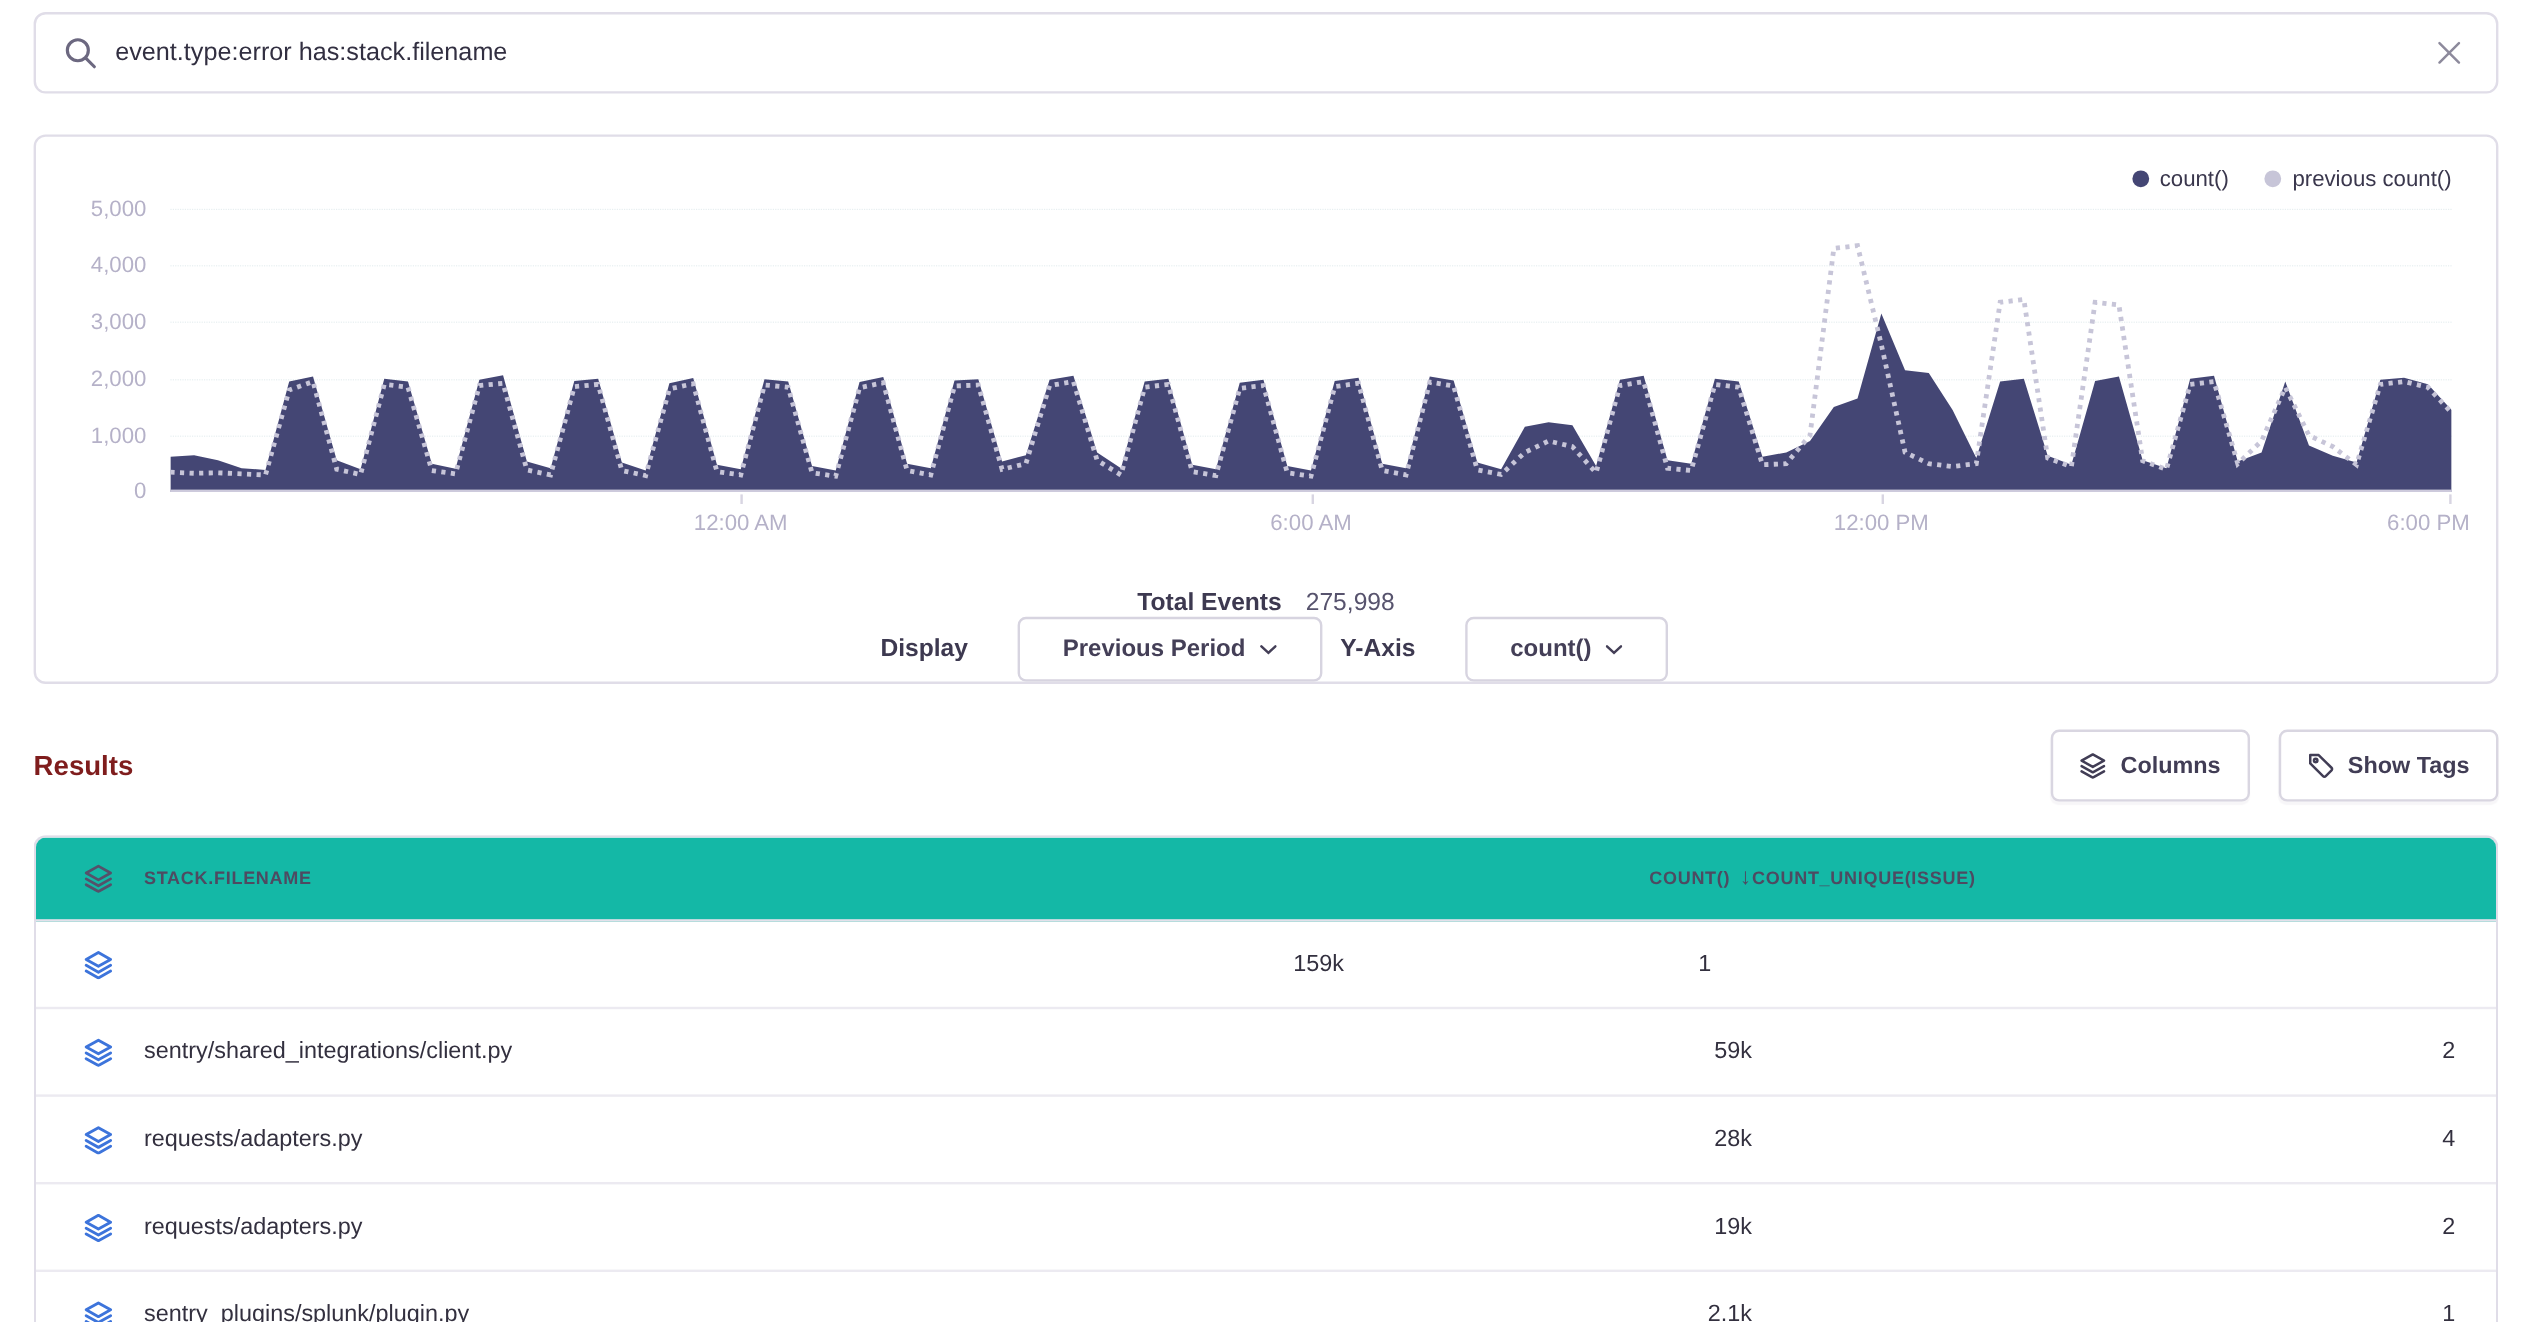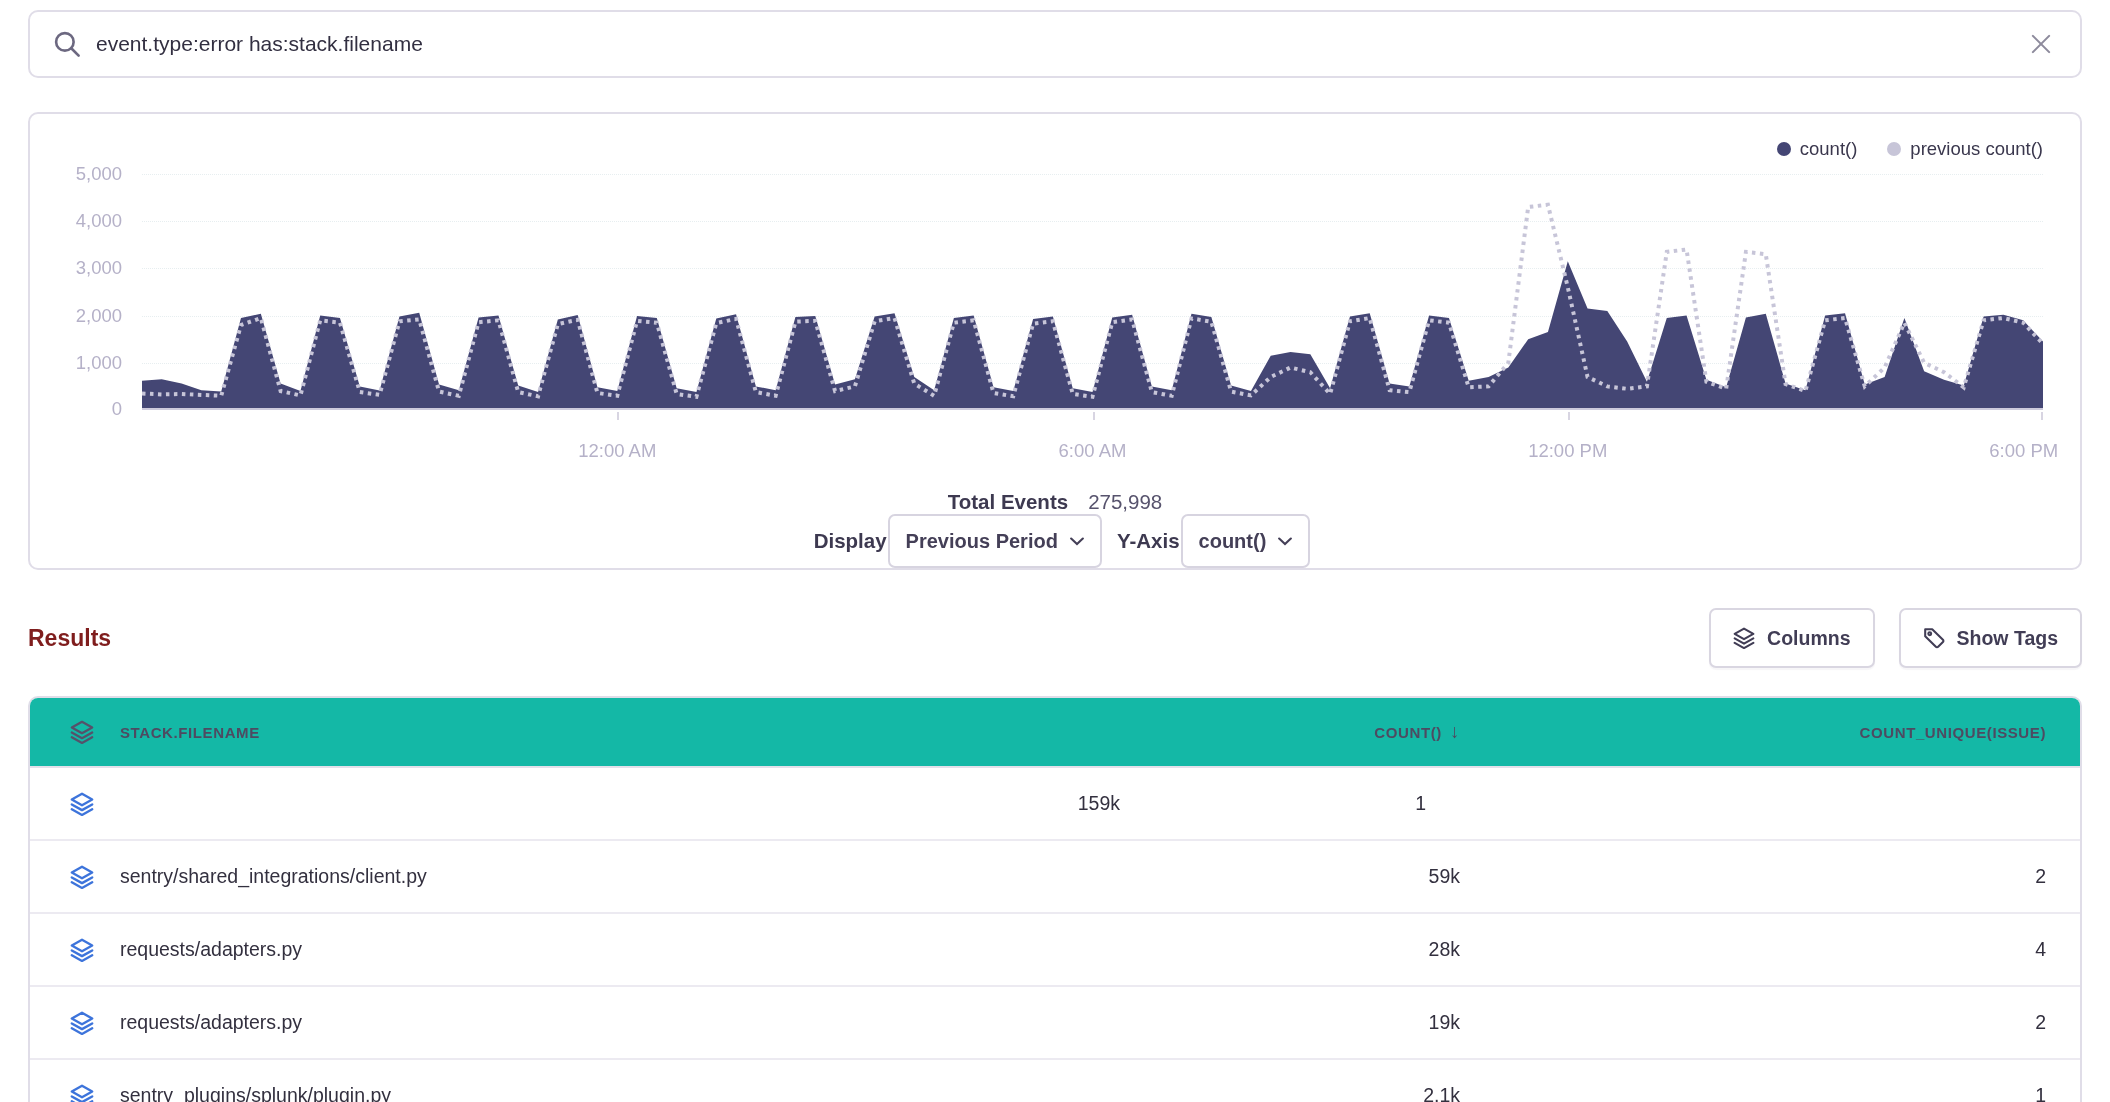--- a/index.html
+++ b/index.html
@@ -25,34 +25,34 @@
   .legend-dot { width:14px; height:14px; border-radius:50%; display:inline-block; }
 
   .plot-wrap { position:absolute; left:112px; right:37px; top:43px; height:253px; }
   .gridline { position:absolute; left:0; right:0; height:0;
     border-top:1.5px dotted #e7eef0; }
   .ylabel { position:absolute; left:-112px; width:92px; text-align:right;
     transform:translateY(-50%); font-size:18.5px; color:#b5b1c8; }
   .axis-line { position:absolute; left:0; right:0; top:251px; height:2px; background:#cdcadc; }
   .plot-svg { position:absolute; inset:0; width:100%; height:100%; }
   .xtick { position:absolute; top:255px; width:2px; height:8px; background:#d8d5e2; }
-  .xlabel { position:absolute; top:283px; transform:translateX(-50%);
+  .xlabel { position:absolute; top:268px; transform:translateX(-50%);
     font-size:18.5px; color:#b5b1c8; white-space:nowrap; }
   .xlabel.last { transform:translateX(-78%); }
 
   .chart-footer { position:absolute; left:34px; right:34px; bottom:16px; height:62px;
     display:flex; align-items:center; justify-content:space-between;flex-direction:column; }
   .footer-left { display:flex; align-items:baseline; gap:20px; }
   .total-label { font-size:20.5px; font-weight:bold; color:#3d3950; }
   .total-value { font-size:20.5px; color:#57536d; }
   .footer-right { display:flex; align-items:center; gap:1px; }
   .ctl-label { font-size:20.5px; font-weight:bold; color:#3d3950; margin-left:14px; }
   .dropdown { display:flex; align-items:center; gap:12px; background:#fff;
-    border:2px solid #d7d4e0; border-radius:7px; height:54px; padding:0 16px;
-    font-size:20px; font-weight:600; color:#443f57; cursor:pointer; }
+    border:2px solid #d7d4e0; border-radius:7px; height:54px; padding:0 36px;
+    font-size:20px; font-weight:600; color:#443f57; cursor:pointer;margin-left:40px; }
   .dropdown svg { width:14px; height:9px; }
 
   
   .results-row { position:absolute; left:28px; right:28px; top:608px; height:60px;
     display:flex; align-items:center; justify-content:space-between; }
   .results-title { font-size:23px; font-weight:bold; color:#7f1d1d; }
   .btn-group { display:flex; gap:24px; }
   .btn { display:flex; align-items:center; gap:12px; background:#fff;
     border:2px solid #d9d6e1; border-radius:7px; height:60px; padding:0 22px;
     font-size:19.5px; font-weight:bold; color:#413d55; cursor:pointer;
@@ -66,21 +66,21 @@
     border:2px solid #e0dde8; border-radius:10px 10px 0 0; border-bottom:none;
     background:#fff; overflow:hidden; }
   .thead { display:grid; grid-template-columns:76px 1fr 340px 620px;
     align-items:center; height:70px; background:#14b8a6; padding-left:14px;
     border-bottom:2px solid #e3e1ea; }
   .th { font-size:15px; font-weight:bold; letter-spacing:0.6px; color:#4e4a61; }
   .th-icon { display:flex; justify-content:center; }
   .th-icon svg { width:24px; height:24px; color:#55516a; }
   .th-count { text-align:right; }
   .sort-arrow { font-size:19px; margin-left:8px; font-weight:normal; }
-  .th-unique { text-align:right; padding-right:34px; }
+  .th-unique { padding-right:20px; }
   .trow { display:grid; grid-template-columns:76px 1fr 340px 620px;
     align-items:center; height:73px; padding-left:14px;
     border-bottom:2px solid #eceaf1; font-size:19.5px; color:#33303f; }
   .cell-iconwrap { display:flex; justify-content:center; }
   .expand-btn { background:none; border:none; cursor:pointer; display:flex; padding:2px; }
   .expand-btn svg { width:24px; height:24px; color:#3d74db; }
   .cell-count { text-align:right; }
   .cell-unique { text-align:right; padding-right:34px; }
 </style>
 </head>

